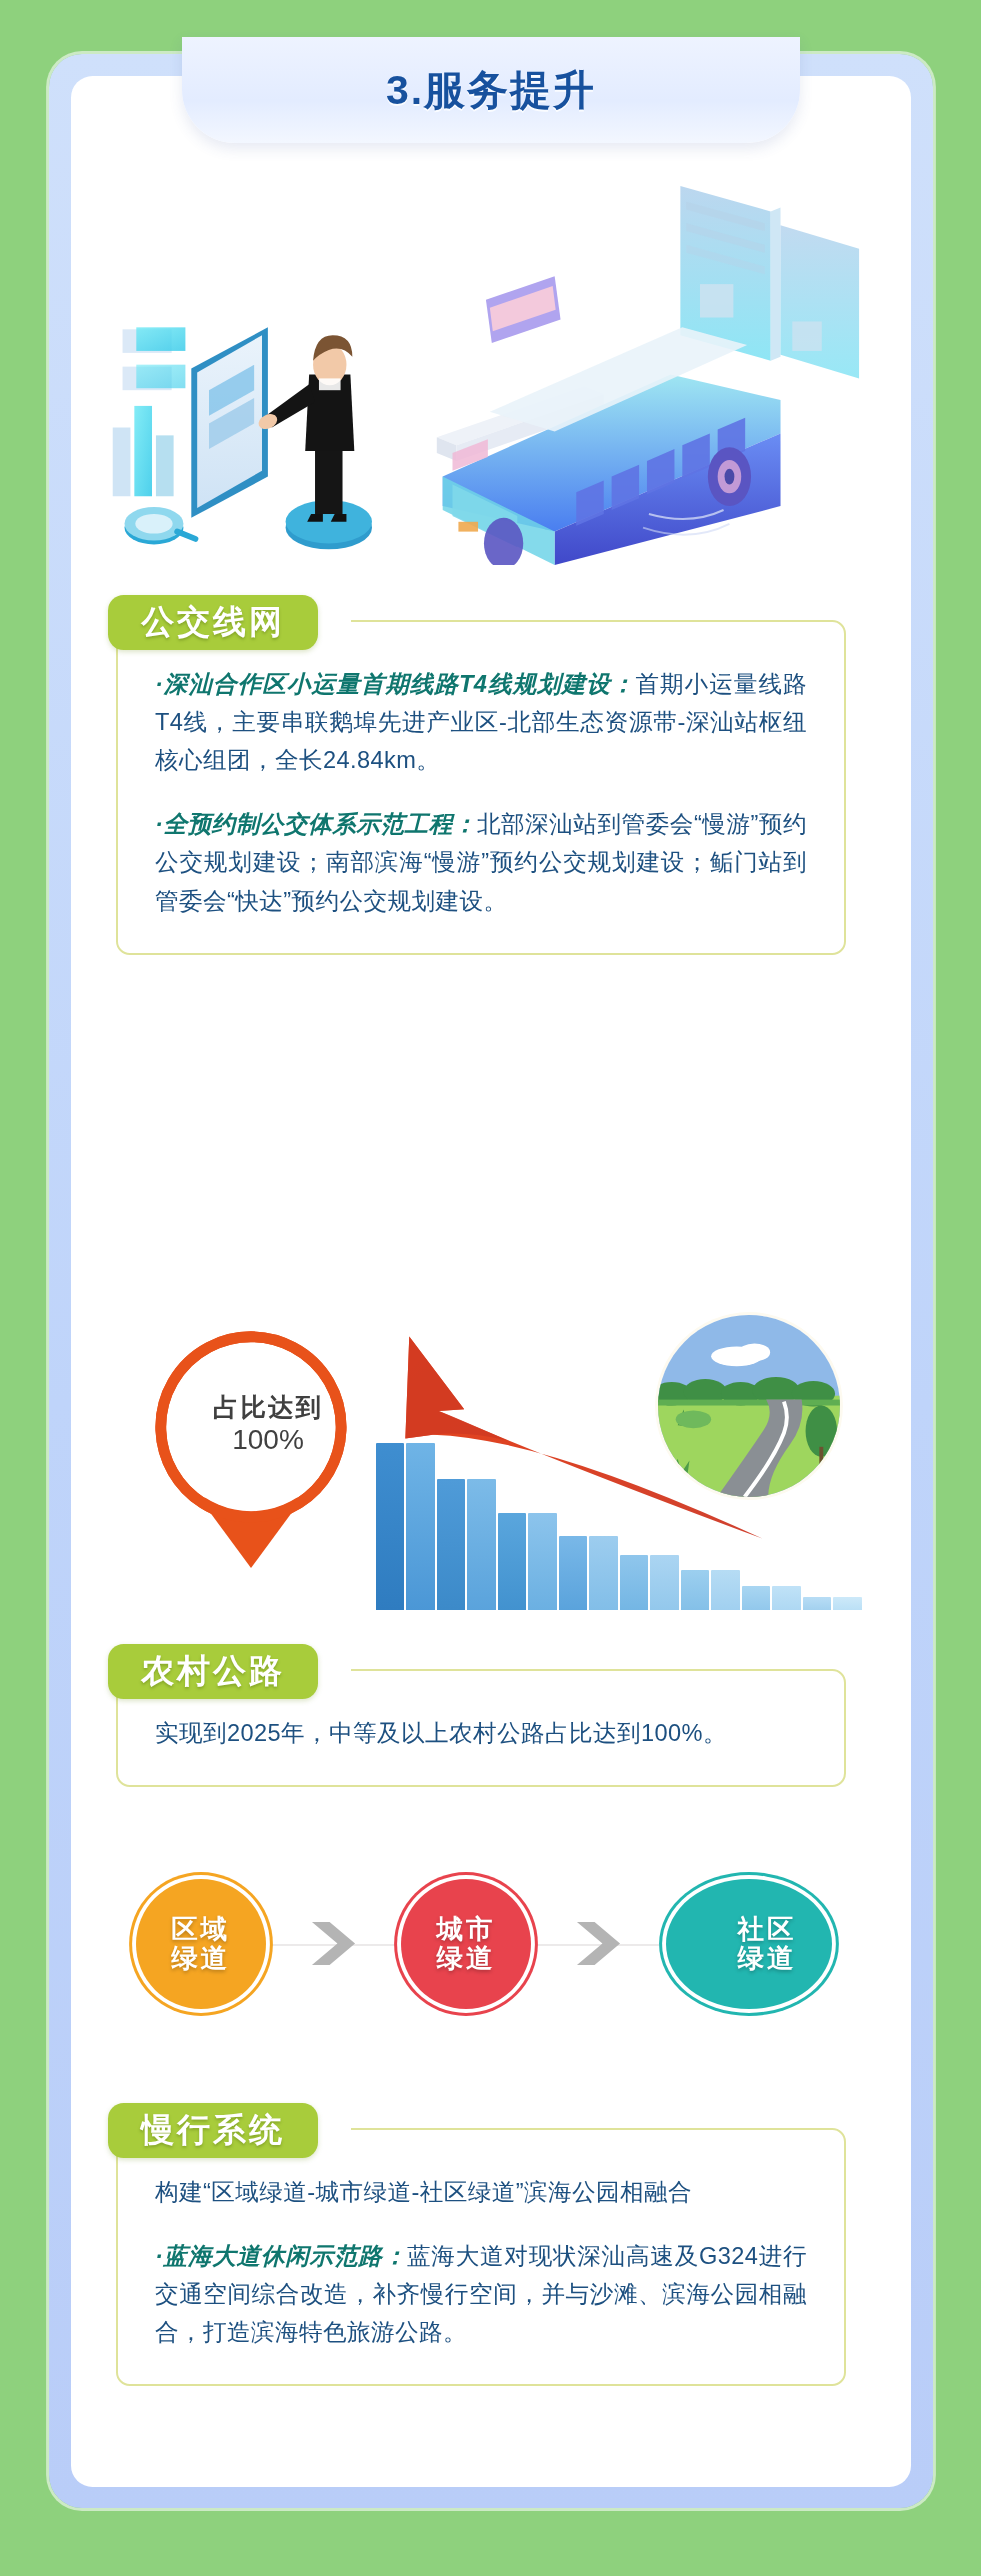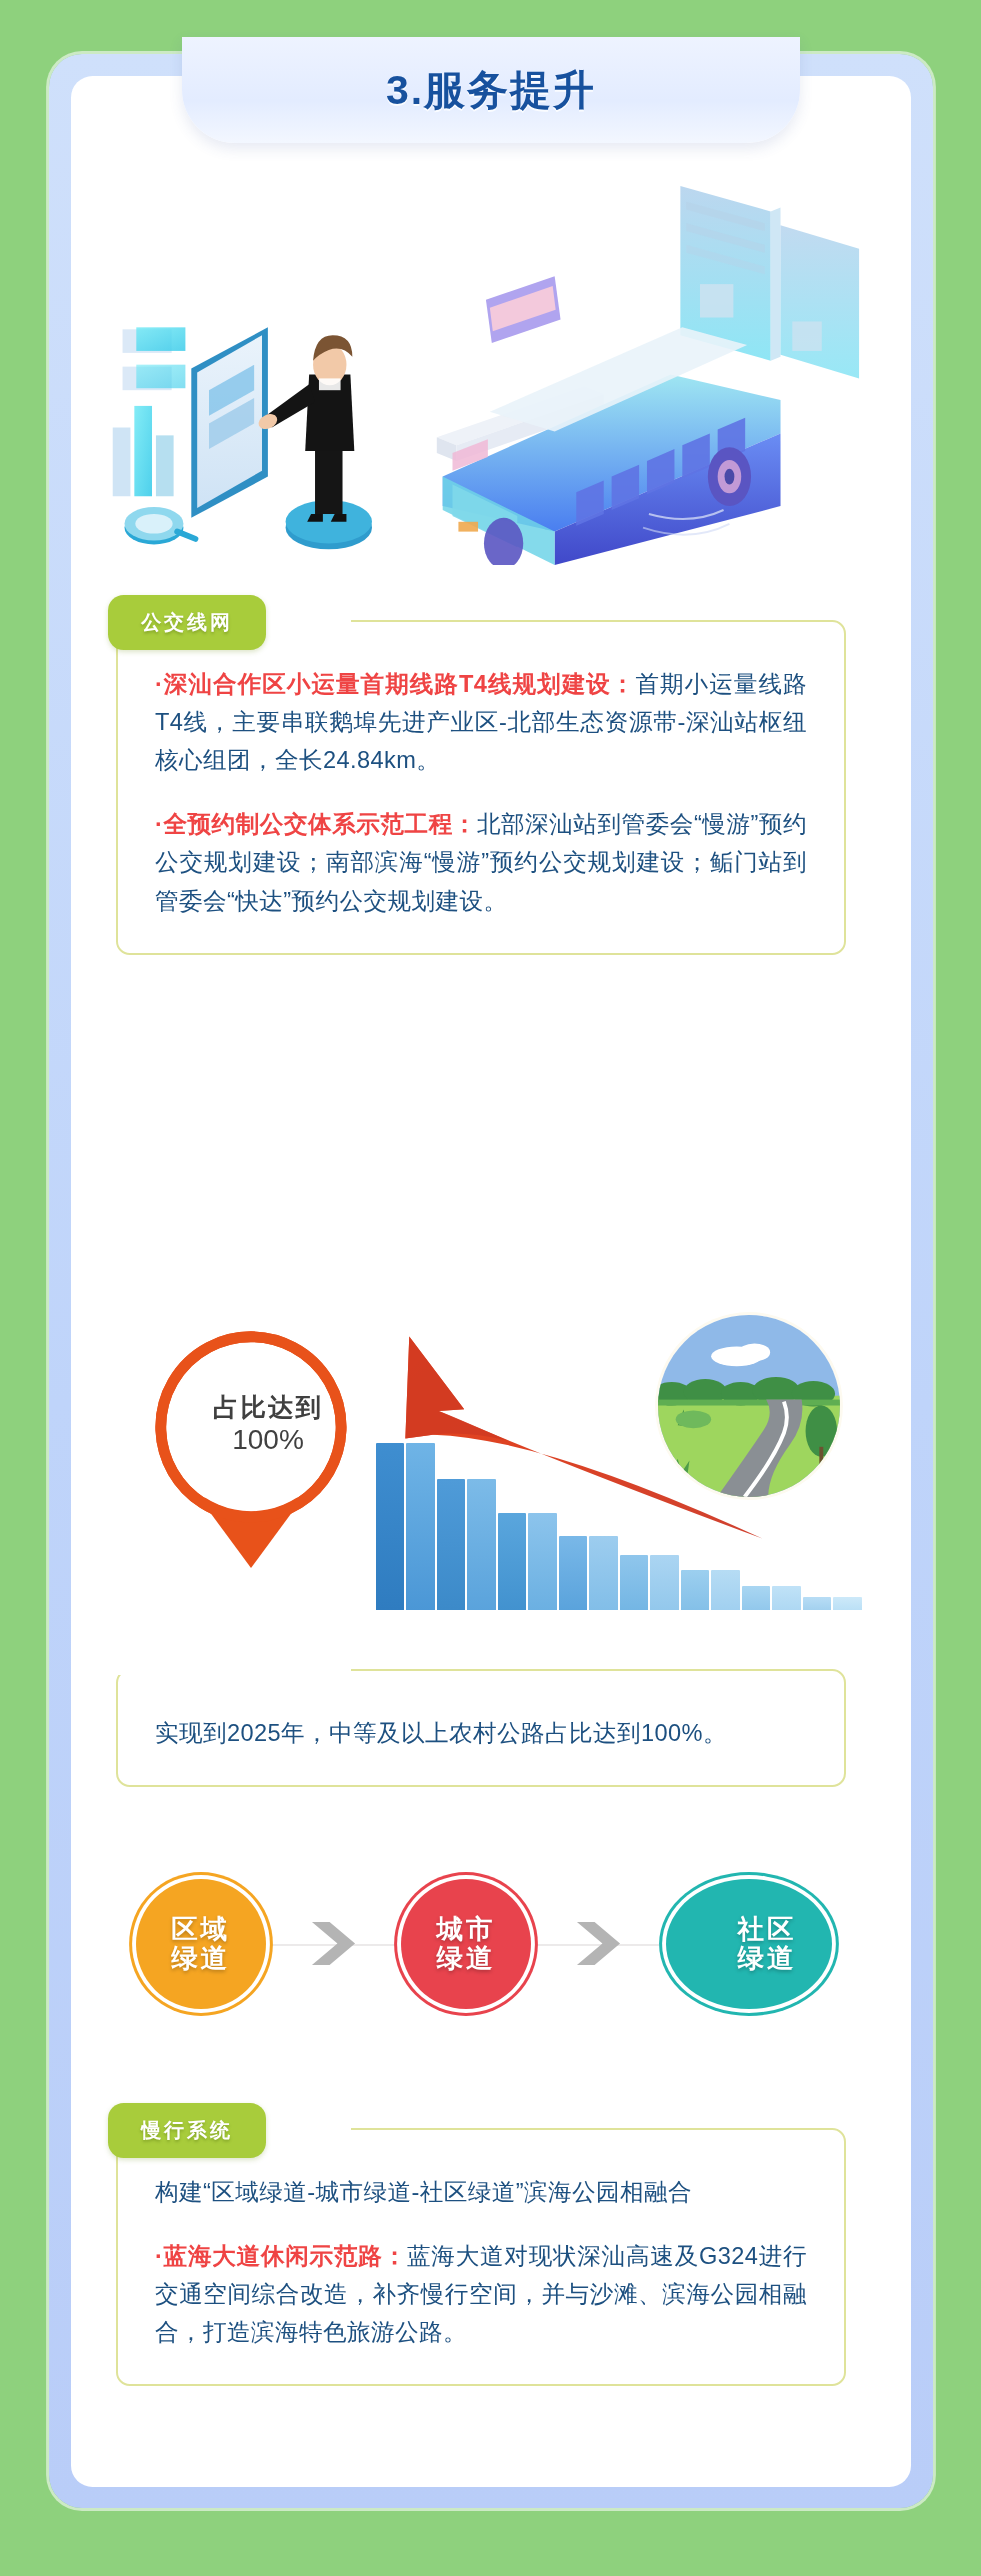--- a/index.html
+++ b/index.html
@@ -50,31 +50,31 @@
   
   .sec{position:absolute;left:116px;width:730px;}
   .sec-box{
     position:relative;border:2px solid #dfe39a;border-radius:13.7px;
     background:#ffffff;padding:43px 37px 33px 37px;box-sizing:border-box;
   }
   .badge{
     position:absolute;left:-9.8px;top:-27.5px;height:55px;padding:0 33px;
     display:flex;align-items:center;justify-content:center;
     background:#a8cc3b;border-radius:15.7px;color:#ffffff;
-    font-size:20px;font-weight:bold;letter-spacing:2.9px;
+    font-size:33px;font-weight:bold;letter-spacing:2.9px;
     text-shadow:0 2px 2.9px rgba(90,120,20,.45);
     box-shadow:0 2px 4.9px rgba(120,150,40,.25);
   }
   .badge-mask{position:absolute;left:-11.8px;top:-2px;width:245px;height:5.9px;background:#ffffff;}
   p.body{
     margin:0 0 25.5px 0;font-size:23.6px;line-height:1.62;color:#1d5080;
     letter-spacing:0.4px;text-align:justify;
   }
   p.body:last-child{margin-bottom:0;}
-  .hl{color:#ef4444;font-weight:bold;}
+  .hl{color:#0f766e;font-weight:bold;font-style:italic;}
 
   
   .chart-band{position:absolute;left:113px;top:1340;width:756px;height:295px;}
   .pin{position:absolute;left:24.5px;top:9.8px;width:226px;height:245px;}
   .pin-txt{
     position:absolute;left:57px;top:67px;width:147px;text-align:center;
     color:#404040;line-height:1.22;
   }
   .pin-txt .l1{font-size:25.5px;font-weight:bold;letter-spacing:2px;}
   .pin-txt .l2{font-size:28px;font-weight:normal;}
@@ -310,20 +310,21 @@
           <path d="M14 160 l6 -14 l4 14 l8 -12 l-2 14 Z"></path>
         </g>
         <ellipse cx="36" cy="106" rx="18" ry="9" fill="#6fb95c"></ellipse>
       </svg>
     </div>
   </div>
 
   <div class="sec" style="top:1669px;">
     <div class="sec-box">
       <div class="badge-mask"></div>
+      <div class="badge">农村公路</div>
       <p class="body">
         <span>实现到2025年，中等及以上农村公路占比达到100%。</span>
       </p>
     </div>
   </div>
 
   <div class="chain">
     <div class="chain-line"></div>
 
     <div class="gcircle gc1">

